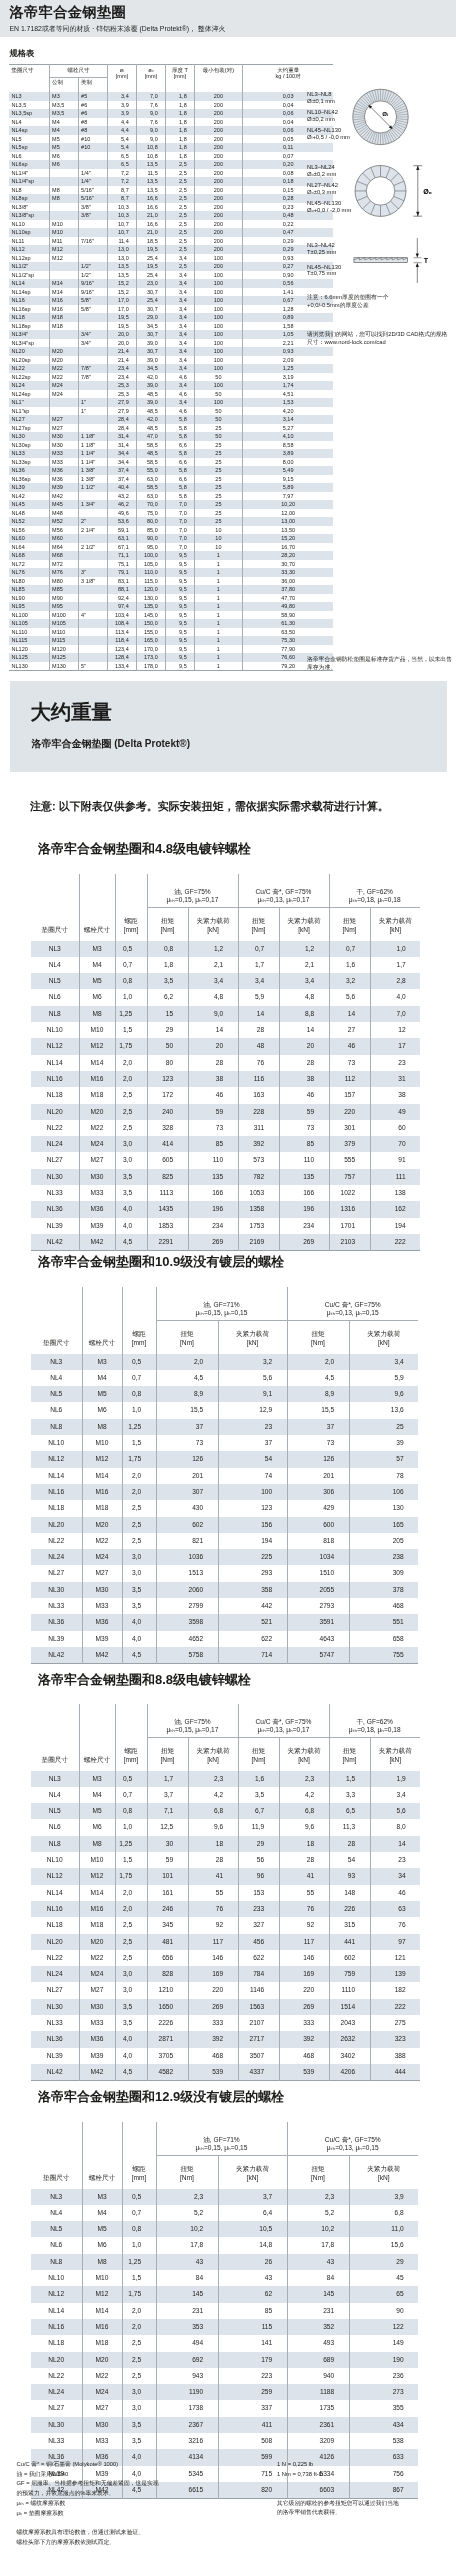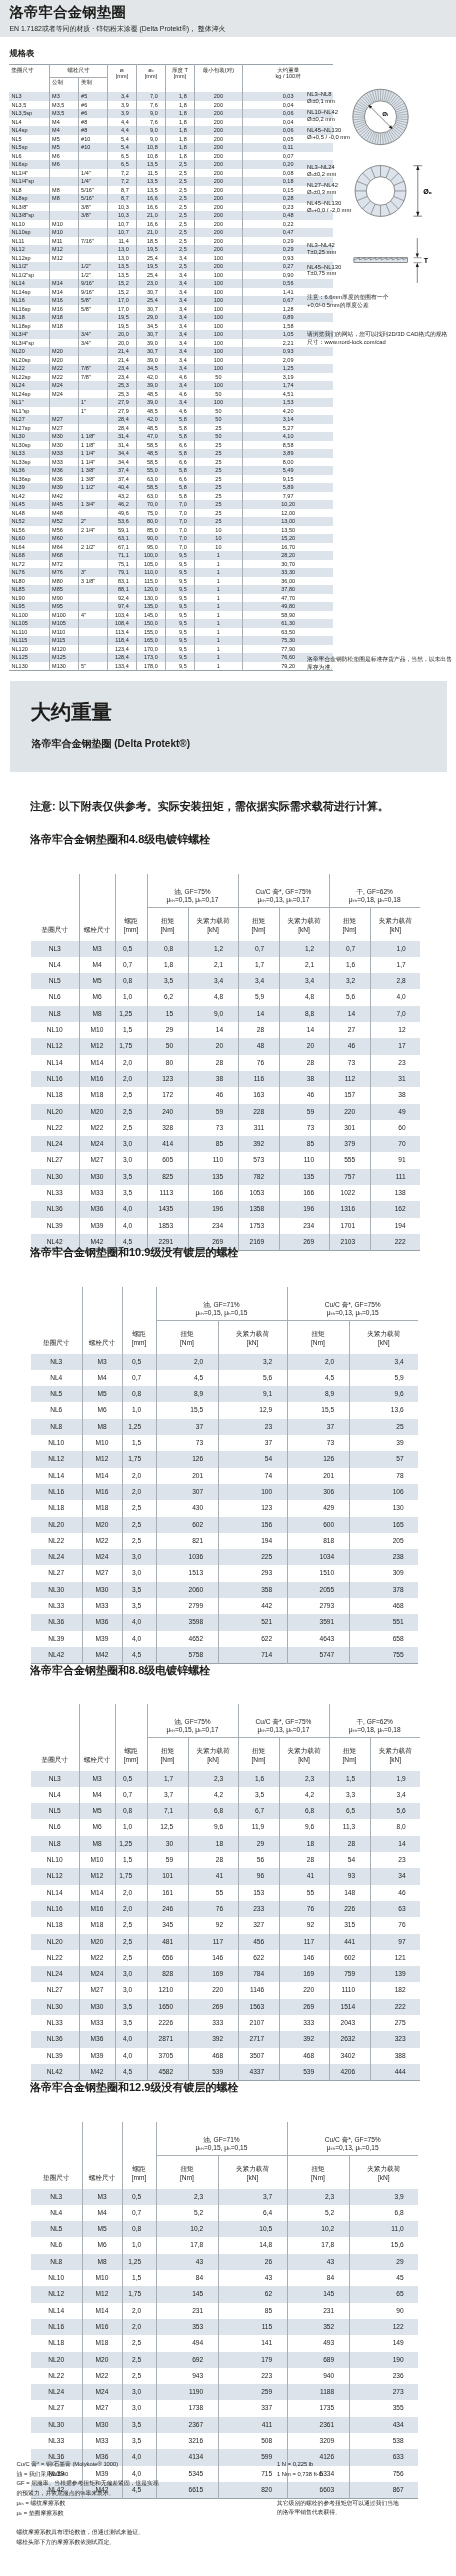--- a/index.html
+++ b/index.html
@@ -34,21 +34,21 @@
   .rc-note{position:absolute;left:307px;width:142px;font-size:5.8px;line-height:7.7px;}
   .dg{position:absolute;}
 
   
   .banner{position:absolute;left:10px;top:681px;width:437px;height:91px;background:#dfe4e8;}
   .banner h2{position:absolute;left:20.4px;top:16.5px;margin:0;font-size:20.4px;font-weight:bold;}
   .banner p{position:absolute;left:21.5px;top:56px;margin:0;font-size:10px;font-weight:bold;}
 
   .notice{position:absolute;left:30px;top:799px;margin:0;font-size:11px;font-weight:bold;}
 
-  .tq-title{position:absolute;left:30px;margin:0;font-size:11px;font-weight:bold;}
+  .tq-title{position:absolute;left:30px;margin:8px;font-size:13px;font-weight:bold;}
 
   .tq-table{position:absolute;left:31px;border-collapse:collapse;font-size:6.6px;border-bottom:0.6px solid #9aa2a9;table-layout:fixed;}
   .tq-table th{font-weight:normal;white-space:pre-line;text-align:center;line-height:8.3px;padding:1.1px;}
   .tq-table th,.tq-table td{border-left:0.6px solid #a7aeb4;}
   .tq-table th.nb,.tq-table tbody td:first-child{border-left:none;}
   .tq-table th.base{vertical-align:bottom;padding-bottom:6.6px;}
   .tq-table th.grp{height:29px;vertical-align:bottom;border-bottom:0.6px solid #a7aeb4;padding-bottom:2.8px;}
   .tq-table th.sub{height:25px;vertical-align:bottom;padding-bottom:6.6px;}
   .tq-table td{height:14.3px;line-height:14.3px;}
   .tq-table tbody tr:nth-child(odd){background:#dce3ea;}

